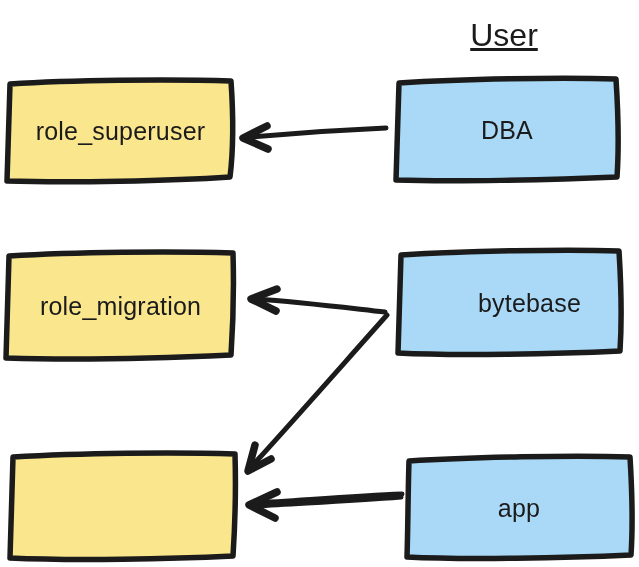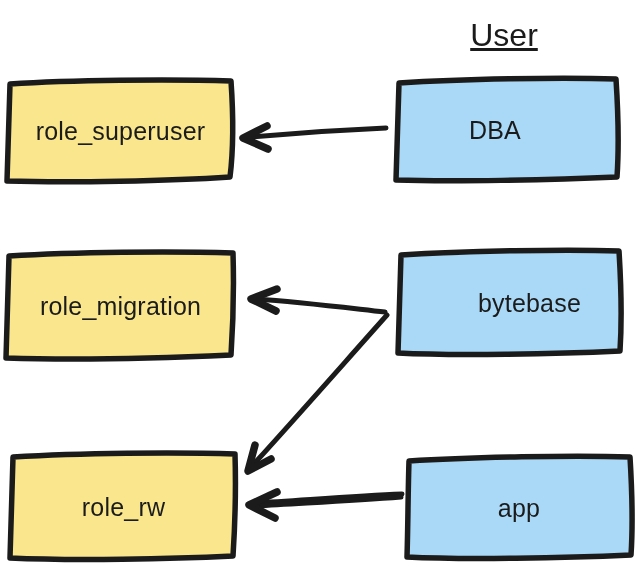--- a/index.html
+++ b/index.html
@@ -110,19 +110,18 @@
       <path class="arrow-shaft" d="M 402 494 C 355 496, 305 500, 254 503"></path>
       <path class="arrow-shaft" d="M 401 497 C 350 501, 303 503, 256 506"></path>
       <path class="arrow-head" d="M 277 492 L 249 505 L 275 518"></path>
     </g>
   </svg>
 
   <div class="heading" style="left:424px; top:16px; width:160px; height:38px;text-decoration:underline;">User</div>
 
   <div class="lbl" style="left:7px; top:254px; width:227px; height:104px;">role_migration</div>
   <div class="lbl" style="left:8px; top:81px; width:225px; height:100px;">role_superuser</div>
-  <div class="lbl" style="left:10px; top:456px; width:227px; height:103px;">role_rw</div>
 
-  <div class="lbl" style="left:384px; top:80px; width:222px; height:100px;">DBA</div>
+  <div class="lbl" style="left:396px; top:80px; width:222px; height:100px;">DBA</div>
   <div class="lbl" style="left:398px; top:252px; width:223px; height:102px;margin-left:20px;">bytebase</div>
   <div class="lbl" style="left:406px; top:459px; width:226px; height:99px;text-align:center;">app</div>
 
 </div>
 
 </body></html>

